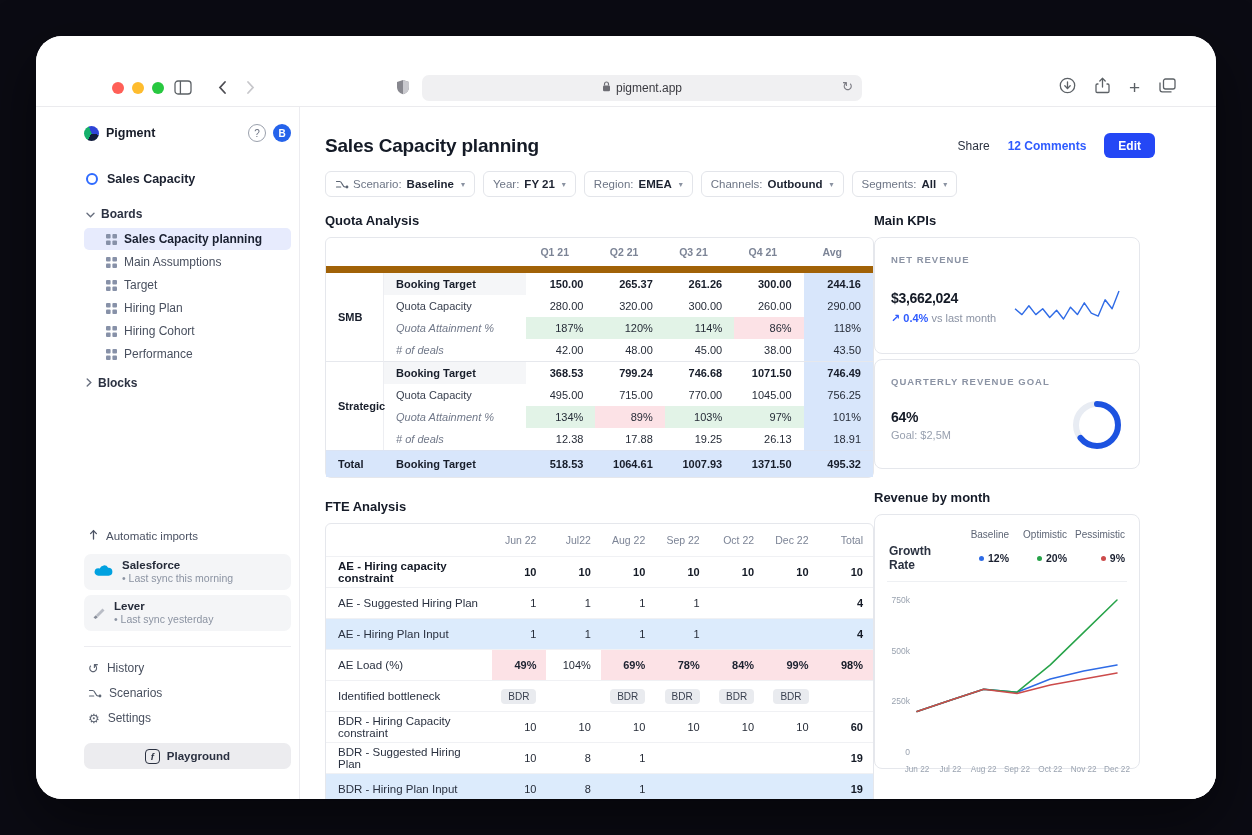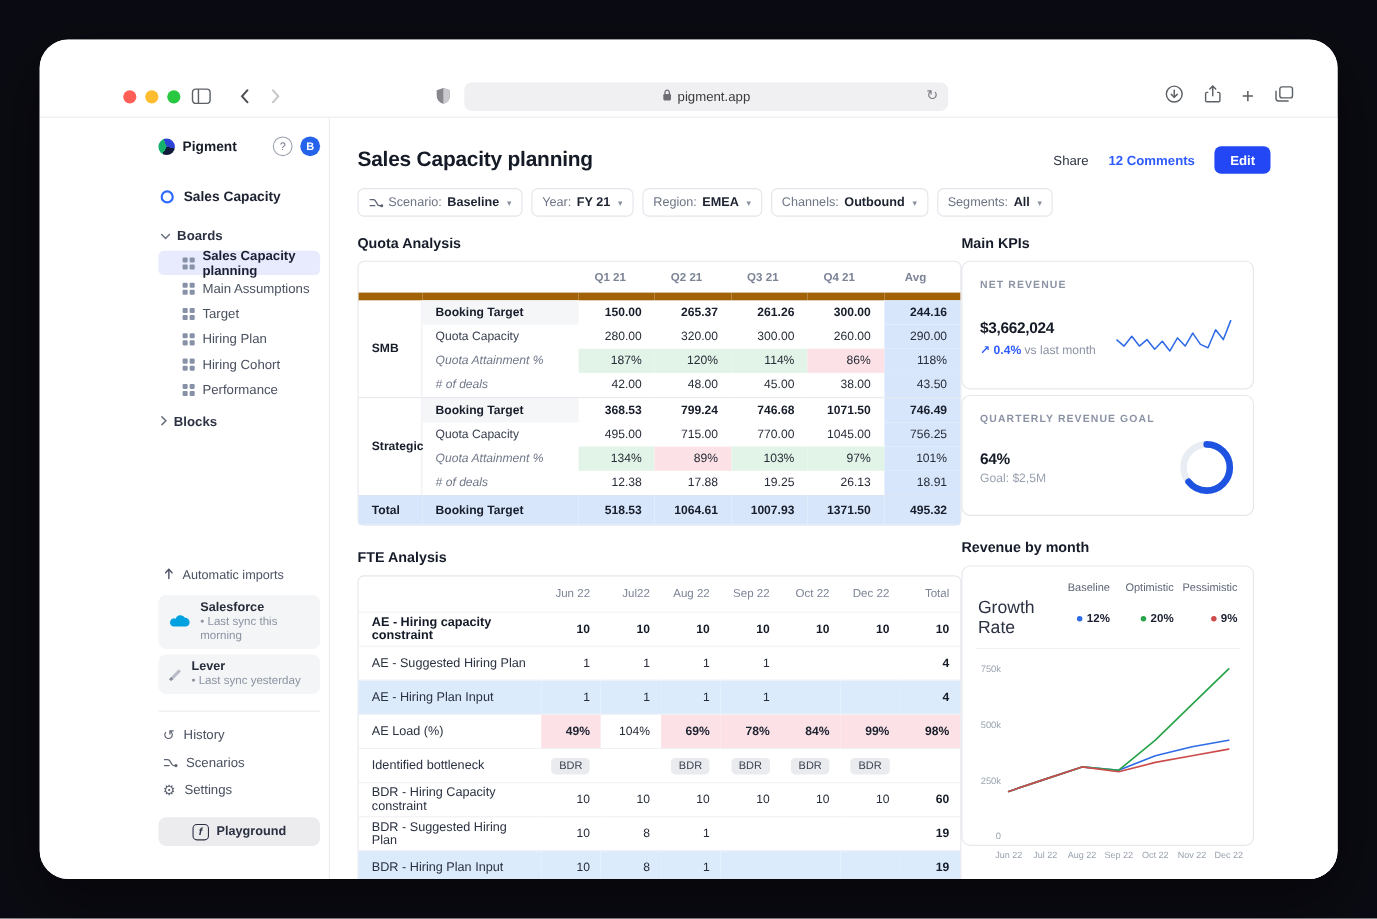--- a/index.html
+++ b/index.html
@@ -15,21 +15,21 @@
   .tb-ic{position:absolute;color:#5c5c63;}
   .addressbar{position:absolute;left:386px;top:39px;width:440px;height:26px;background:#f0f0f2;
               border-radius:7px;display:flex;align-items:center;justify-content:center;gap:5px;
               font-size:12px;color:#3a3a40;}
   .reload{position:absolute;right:9px;top:4px;color:#7d7d85;font-size:13px;}
   .tb-right{position:absolute;right:40px;top:41px;display:flex;gap:19px;align-items:center;color:#5c6166;}
   .plus-ic{font-size:19px;line-height:17px;font-weight:400;}
   
   .app{display:flex;height:692px;background:#fff;}
   .sidebar{width:264px;min-width:264px;box-sizing:border-box;border-right:1px solid #ececf0;
-           padding:14px 8px 30px 108px;display:flex;flex-direction:column;font-size:12px;color:#3d4354;}
+           padding:14px 8px 30px 48px;display:flex;flex-direction:column;font-size:12px;color:#3d4354;}
   .sb-head{display:flex;align-items:center;gap:7px;height:24px;margin-bottom:22px;}
   .logo{width:15px;height:15px;border-radius:50%;
         background:conic-gradient(from 210deg,#15b06c 0 130deg,#2d43d6 130deg 250deg,#101b3c 250deg 360deg);}
   .app-name{font-weight:700;font-size:12.5px;color:#171c28;flex:1;}
   .help{width:16px;height:16px;border:1.2px solid #9aa0ac;border-radius:50%;color:#6a7180;font-size:10px;
         display:flex;align-items:center;justify-content:center;}
   .avatar{width:18px;height:18px;border-radius:50%;background:#2563eb;color:#fff;font-size:10px;font-weight:700;
           display:flex;align-items:center;justify-content:center;}
   .workspace{display:flex;align-items:center;gap:9px;font-weight:700;font-size:12.5px;color:#1b2130;
              height:24px;margin-bottom:12px;padding-left:2px;}
@@ -117,21 +117,21 @@
   .kpi-row2{display:flex;align-items:center;justify-content:space-between;margin-top:12px;}
   .goal-sub{font-size:11px;color:#98a0af;margin-top:4px;}
   
   .chart-card{border:1px solid #e5e7ec;border-radius:8px;padding:12px 12px 6px;height:255px;
               box-sizing:border-box;background:#fff;}
   .legend{display:grid;grid-template-columns:62px 1fr 1fr 1fr;row-gap:4px;padding:2px 2px 9px;
           border-bottom:1px solid #eef0f3;}
   .lg-name{font-size:10px;color:#5d6575;text-align:right;}
   .lg-val{font-size:10.5px;font-weight:700;color:#1a2030;display:flex;align-items:center;
           justify-content:flex-end;gap:4px;}
-  .lg-growth{font-size:16px;color:#2a3140;font-weight:400;align-self:center;}
+  .lg-growth{font-size:12px;color:#2a3140;font-weight:700;align-self:center;}
   .lg-dot{width:5px;height:5px;border-radius:50%;display:inline-block;}
   svg{overflow:visible;}
   .chart-svg{margin-top:6px;display:block;}
 </style>
 </head>
 <body>
 
 <div class="window">
 
   <div class="toolbar">

